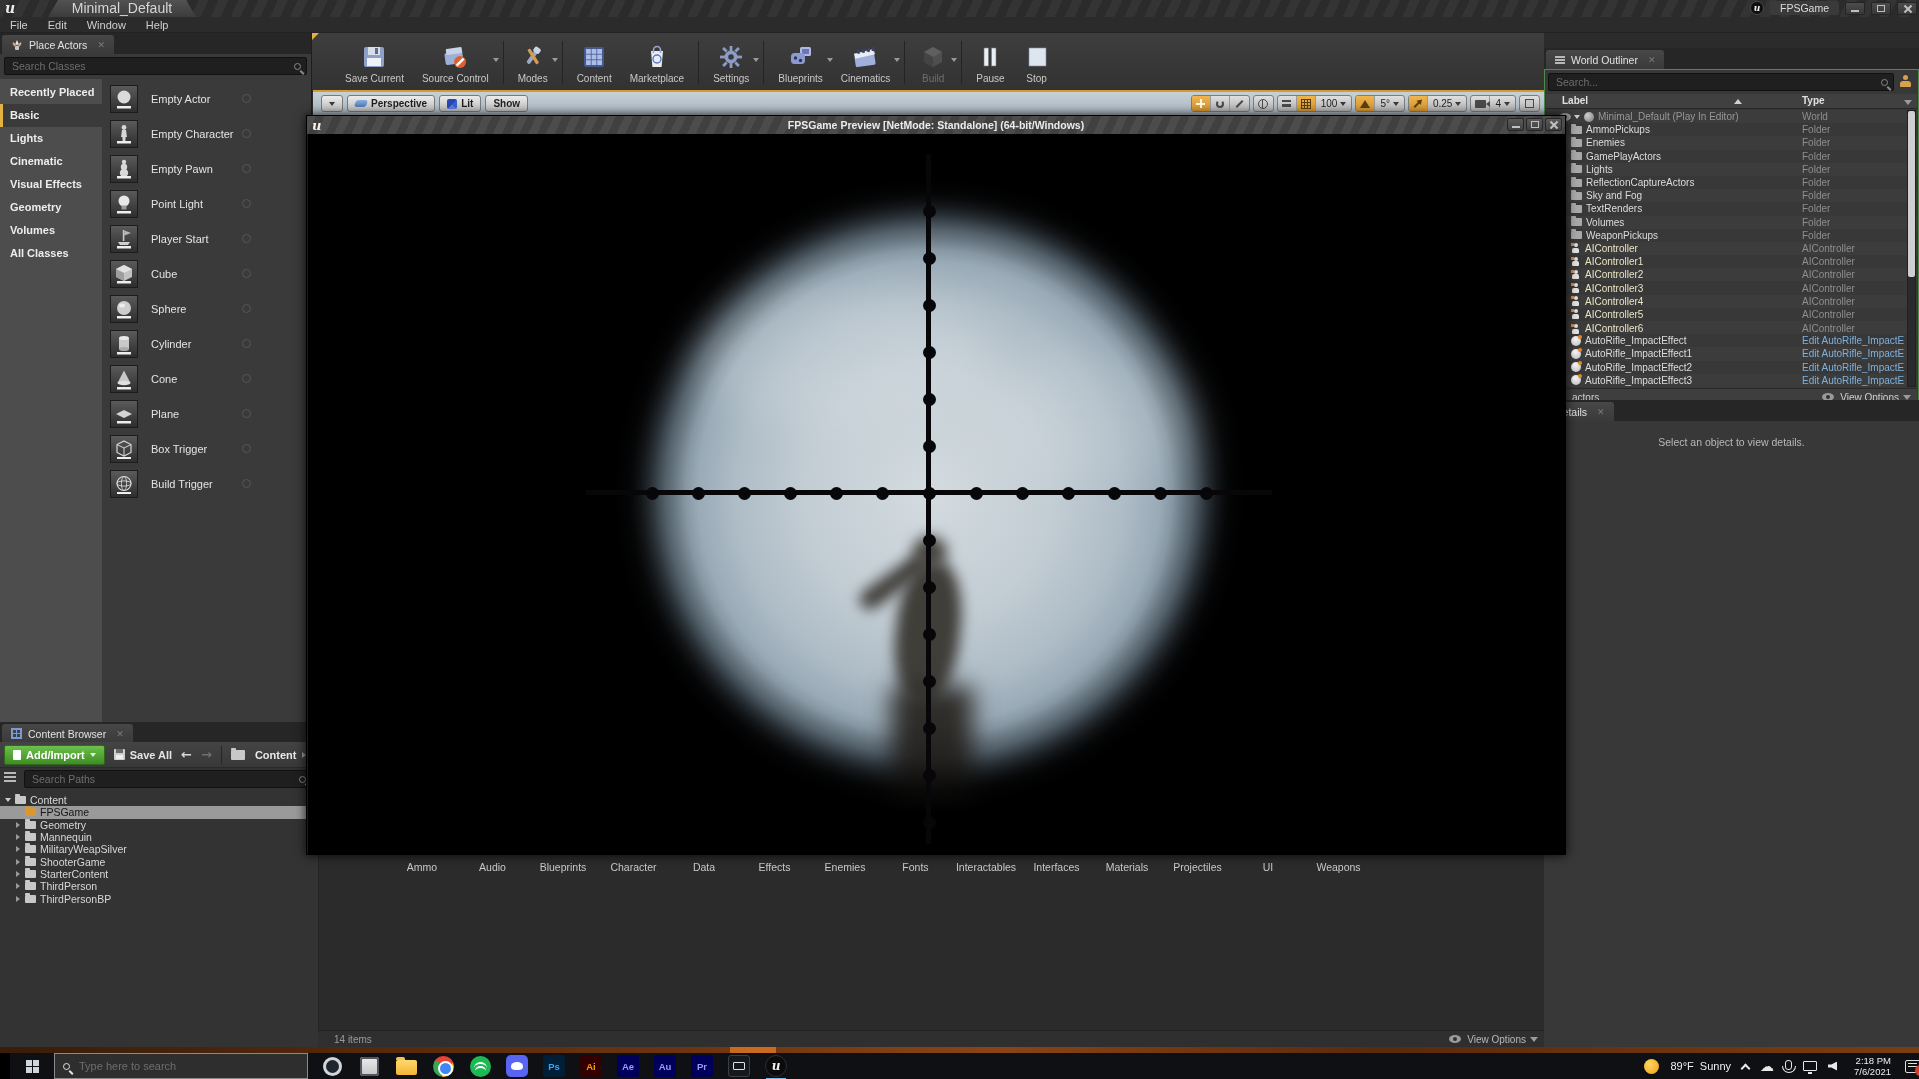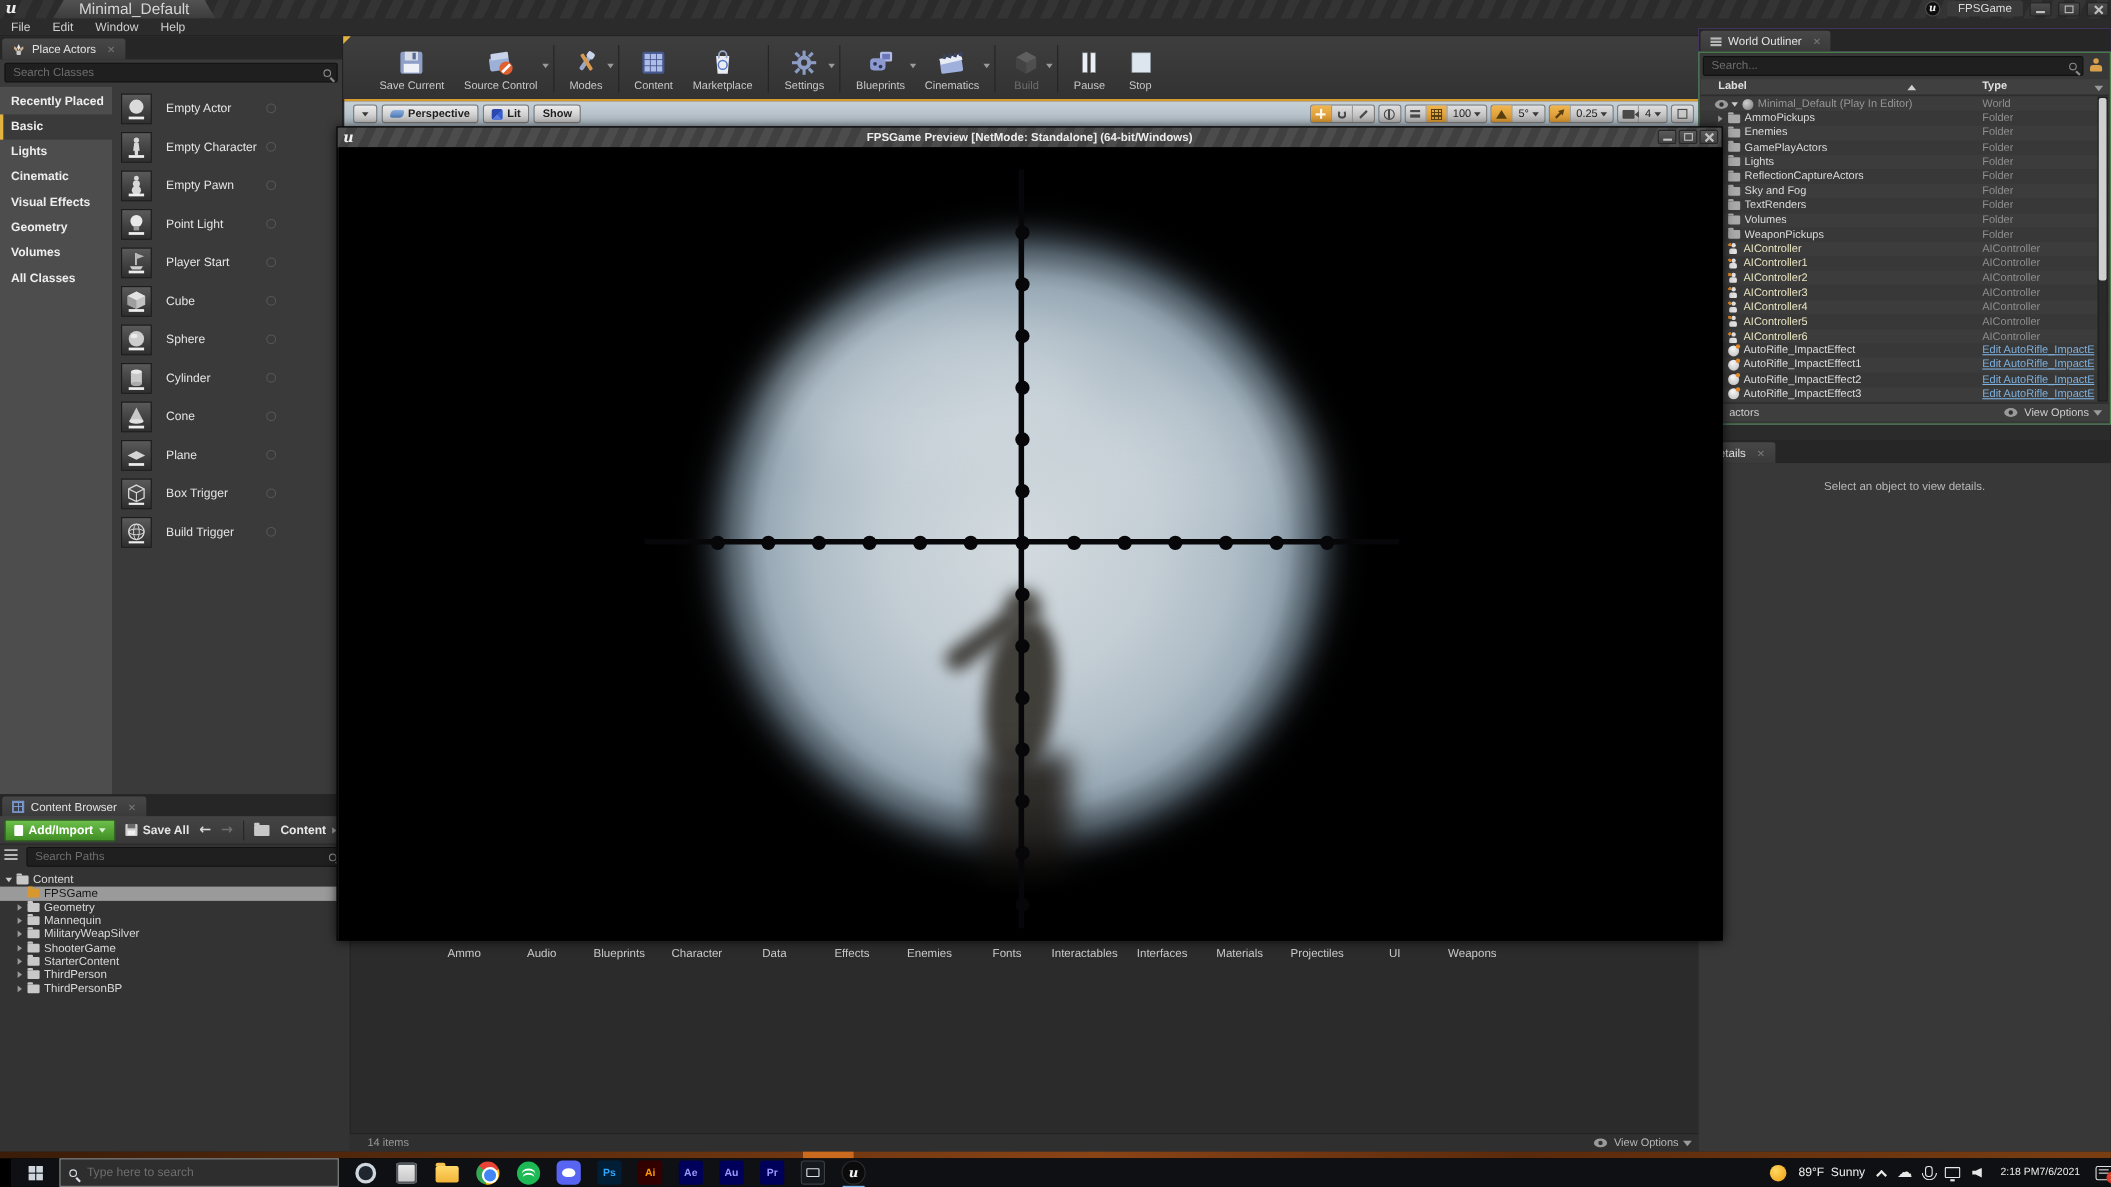--- a/index.html
+++ b/index.html
@@ -75,40 +75,40 @@
   .vsi-surf{width:9px;height:7px;border-bottom:3px solid #4a4a4a;border-top:2px solid #4a4a4a}
   .vsi-grid{width:10px;height:10px;background:repeating-linear-gradient(0deg,#5a4010 0 1px,transparent 1px 3px),repeating-linear-gradient(90deg,#5a4010 0 1px,transparent 1px 3px)}
   .vsi-tri{width:0;height:0;border-left:5px solid transparent;border-right:5px solid transparent;border-bottom:8px solid #5a4010}
   .vsi-arrow{width:9px;height:2px;background:#5a4010;transform:rotate(-45deg);position:relative}
   .vsi-arrow::after{content:"";position:absolute;right:-2px;top:-2.5px;border-left:5px solid #5a4010;border-top:3.5px solid transparent;border-bottom:3.5px solid transparent}
   .vsi-cam{width:11px;height:8px;background:#4a4a4a;border-radius:1px;position:relative}
   .vsi-cam::after{content:"";position:absolute;right:-4px;top:1px;border-left:4px solid #4a4a4a;border-top:3px solid transparent;border-bottom:3px solid transparent;transform:rotate(180deg)}
   .vsi-max{width:9px;height:9px;border:1.5px solid #4a4a4a;background:#c8c8c8}
 
   
-  #outliner{position:absolute;left:1544px;top:26px;width:375px;height:360px;background:#8b5cf6}
+  #outliner{position:absolute;left:1544px;top:48px;width:375px;height:360px;background:#8b5cf6}
   .ol-body{position:absolute;left:0;right:0;top:21px;bottom:0;border:1px solid #4d8b4d;background:#383838}
   .ol-search{position:absolute;left:3px;right:24px;top:3px;height:18px;background:#1f1f1f;border:1px solid #111;border-radius:2px;display:flex;align-items:center;padding:0 5px;gap:4px}
   .ico-addperson{position:absolute;right:4px;top:5px;width:15px;height:13px}
   .ico-addperson::before{content:"";position:absolute;left:4px;top:0;width:5px;height:5px;border-radius:50%;background:#d8a04a}
   .ico-addperson::after{content:"";position:absolute;left:1px;top:6px;width:11px;height:6px;border-radius:3px 3px 1px 1px;background:#d8a04a}
   .ol-header{position:absolute;left:1px;right:1px;top:24px;height:15px;background:#404040;border-bottom:1px solid #272727;font-size:10px;color:#e0e0e0;font-weight:bold}
   .ol-header .h-label{position:absolute;left:16px;top:1px}
   .ol-header .h-type{position:absolute;left:256px;top:1px}
   .sort-caret{position:absolute;left:188px;top:5px;width:0;height:0;border-left:4px solid transparent;border-right:4px solid transparent;border-bottom:5px solid #cfcfcf}
   .filter-caret{position:absolute;right:5px;top:6px;width:0;height:0;border-left:4px solid transparent;border-right:4px solid transparent;border-top:5px solid #9a9a9a}
   #ol-rows{position:absolute;left:1px;right:1px;top:40px;height:277px;overflow:hidden}
   .ol-row{height:13.2px;display:flex;align-items:center;font-size:10px;position:relative;padding-left:13px}
   .ol-row:nth-child(odd){background:#3c3c3c}
   .ol-row:nth-child(even){background:#383838}
   .ol-label{color:#dcdcdc;white-space:nowrap;overflow:hidden;max-width:200px}
   .ol-row.dim .ol-label{color:#979797}
   .ol-label.ctrl{color:#e9e4c2}
   .ol-type{position:absolute;left:256px;color:#8e8e8e;white-space:nowrap;max-width:104px;overflow:hidden}
-  .ol-type.link{color:#7eb0dc;text-decoration:underline}
+  .ol-type.link{color:#7eb0dc;}
   .exp-closed{width:0;height:0;border-left:4px solid #9a9a9a;border-top:3.5px solid transparent;border-bottom:3.5px solid transparent;margin:0 5px 0 2px;flex:none}
   .exp-open{width:0;height:0;border-top:4px solid #cccccc;border-left:3.5px solid transparent;border-right:3.5px solid transparent;margin:0 4px 0 1px;flex:none}
   .exp-none{width:7px;margin:0 2px;flex:none}
   .ico-folder{width:11px;height:8px;background:#a9a9a9;border-radius:1px;position:relative;margin-right:4px;flex:none}
   .ico-folder::before{content:"";position:absolute;top:-2px;left:0;width:5px;height:2px;background:#a9a9a9;border-radius:1px 1px 0 0}
   .ico-folder.orange{background:#d8982f}
   .ico-folder.orange::before{background:#d8982f}
   .ico-folder.light{background:#c8c8c8}
   .ico-folder.light::before{background:#c8c8c8}
   .ico-world{width:10px;height:10px;border-radius:50%;background:radial-gradient(circle at 35% 35%,#cfcfcf,#787878);flex:none;margin-right:4px}
@@ -207,21 +207,21 @@
   .weather-text{font-size:11px;color:#f0f0f0;display:flex;gap:6px}
   .chev{width:7px;height:7px;border-left:2px solid #e8e8e8;border-top:2px solid #e8e8e8;transform:rotate(45deg);margin-top:4px}
   .cloudg{color:#e8e8e8;font-size:14px;font-family:"DejaVu Sans",sans-serif;line-height:1}
   .cloudg::after{content:"\2601"}
   .mic{width:7px;height:10px;border:1.5px solid #e8e8e8;border-radius:3px;position:relative;margin-top:-2px}
   .mic::after{content:"";position:absolute;left:-4px;top:5px;width:12px;height:6px;border:1.5px solid #e8e8e8;border-top:none;border-radius:0 0 7px 7px}
   .displayic{width:14px;height:10px;border:1.5px solid #e8e8e8;border-radius:1px;position:relative}
   .displayic::after{content:"";position:absolute;left:4px;bottom:-4px;width:4px;height:2.5px;background:#e8e8e8}
   .speaker{position:relative;width:9px;height:9px;background:#e8e8e8;clip-path:polygon(0 32%,38% 32%,100% 0,100% 100%,38% 68%,0 68%);margin-right:6px}
   .speaker::after{content:"";position:absolute;left:11px;top:0;width:5px;height:9px;border-right:1.5px solid #e8e8e8;border-radius:50%}
-  .clock{display:flex;align-items:flex-end;font-size:9.5px;line-height:1.2;color:#ececec}
+  .clock{display:flex;flex-direction:column;align-items:flex-end;font-size:9.5px;line-height:1.2;color:#ececec}
   .notif{width:16px;height:13px;border:1.5px solid #e0e0e0;border-radius:2px;position:relative;margin-left:3px}
   .notif::before{content:"";position:absolute;left:2px;top:2px;width:9px;height:1.5px;background:#e0e0e0;box-shadow:0 3px 0 #e0e0e0}
   .badge{position:absolute;right:-6px;bottom:-4px;width:11px;height:11px;border-radius:50%;background:#d83b2a;color:#fff;font-size:7.5px;font-weight:bold;display:flex;align-items:center;justify-content:center}
 </style>
 </head>
 <body>
 
 <div id="ue-window">
   <div class="titlebar">
     <span class="ue-main-logo">u</span>

